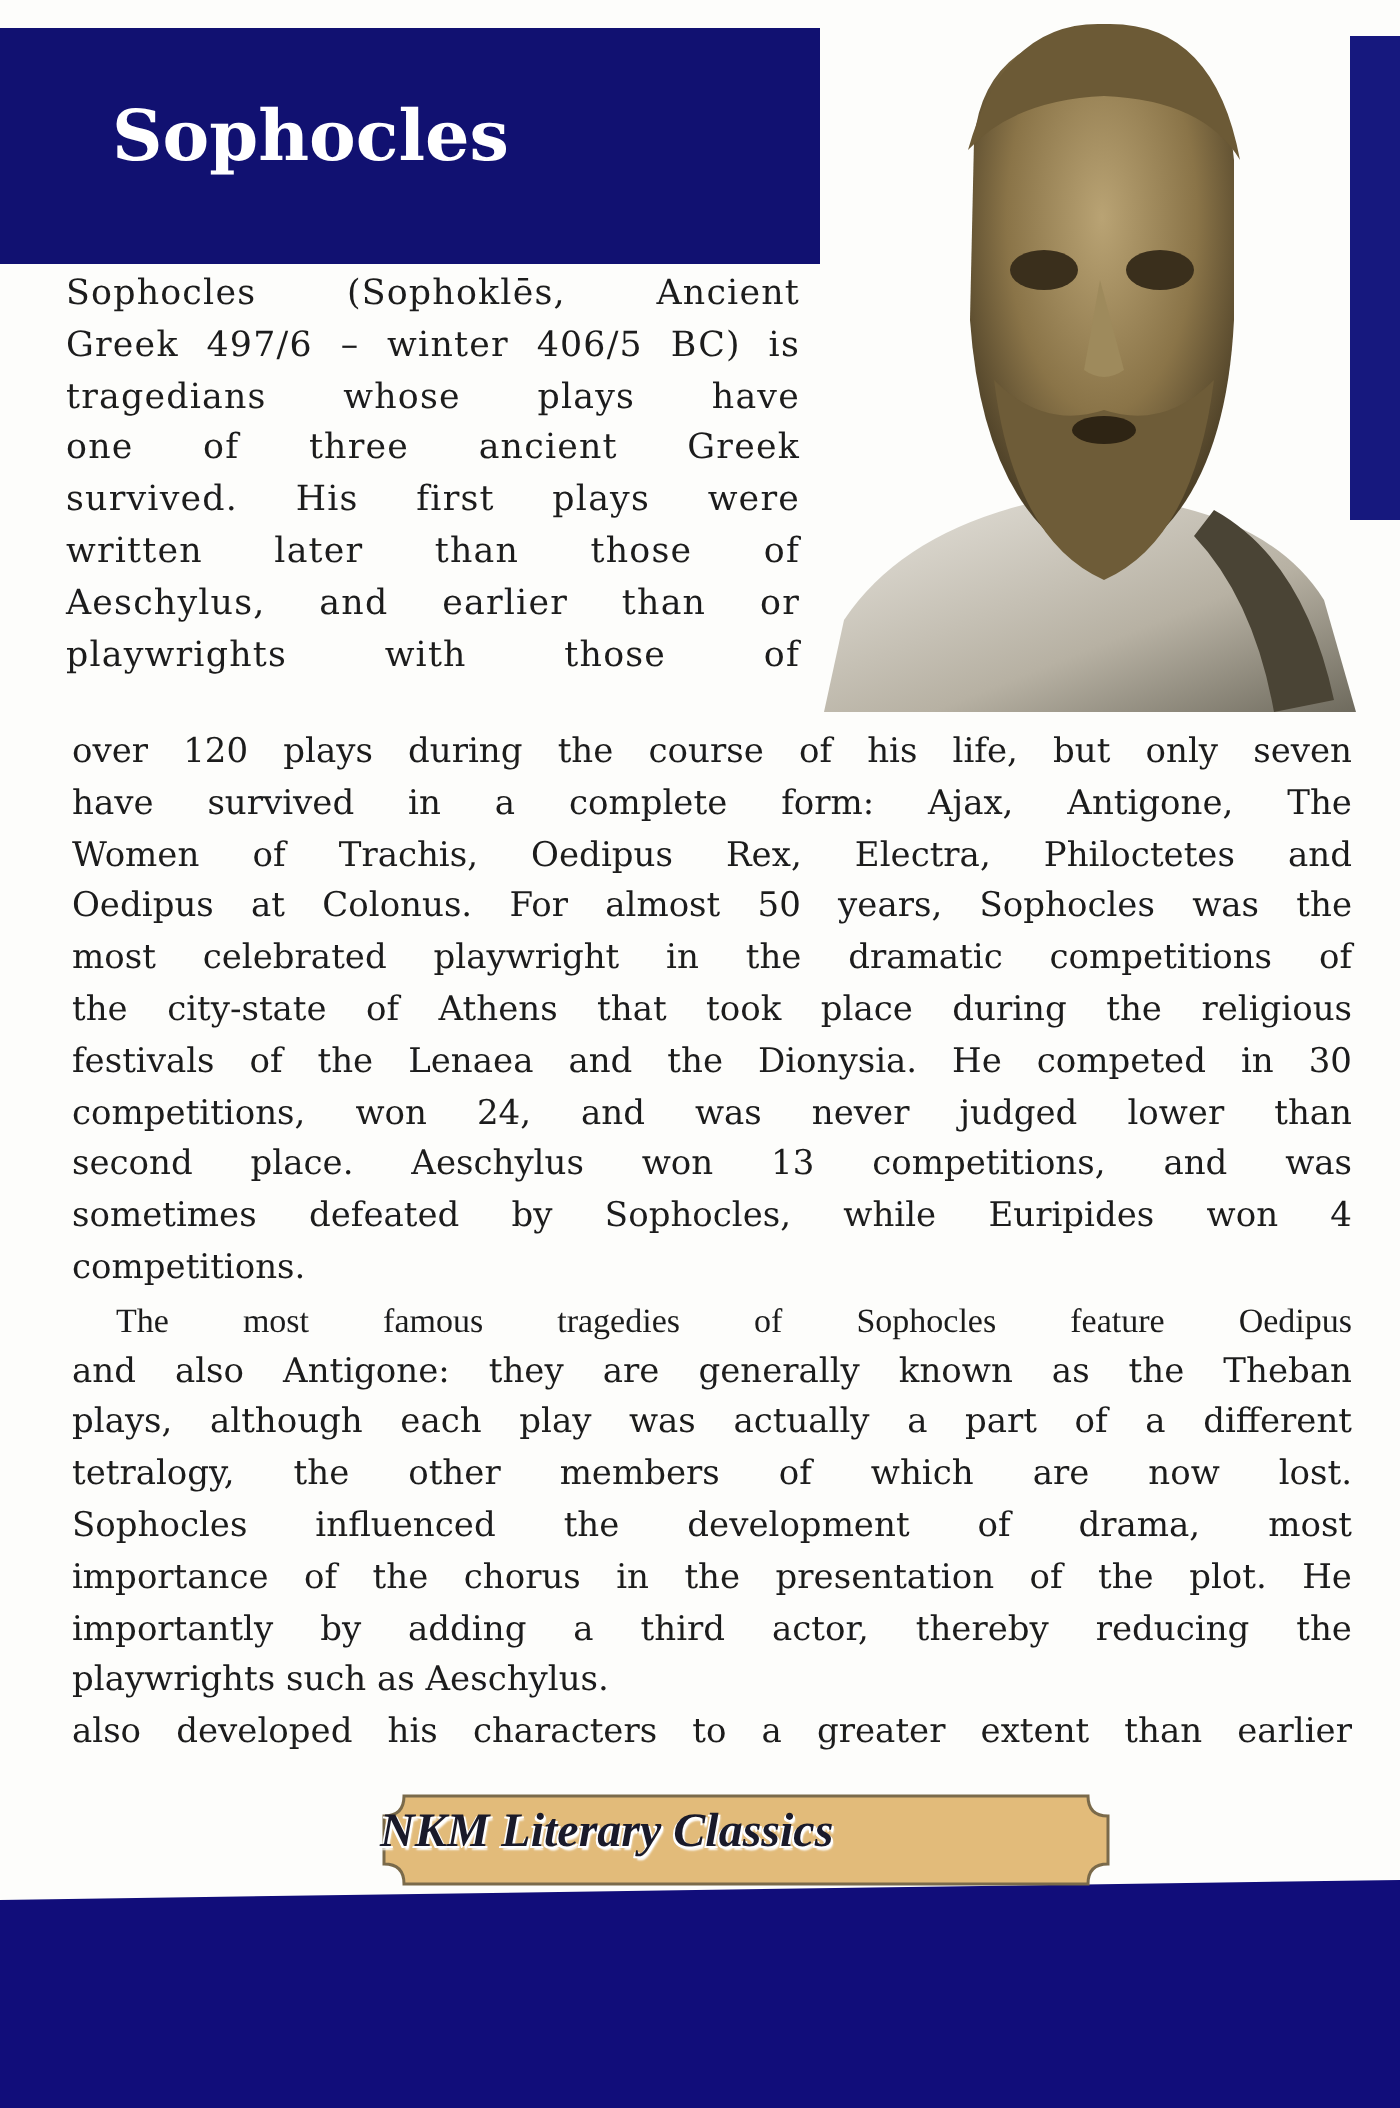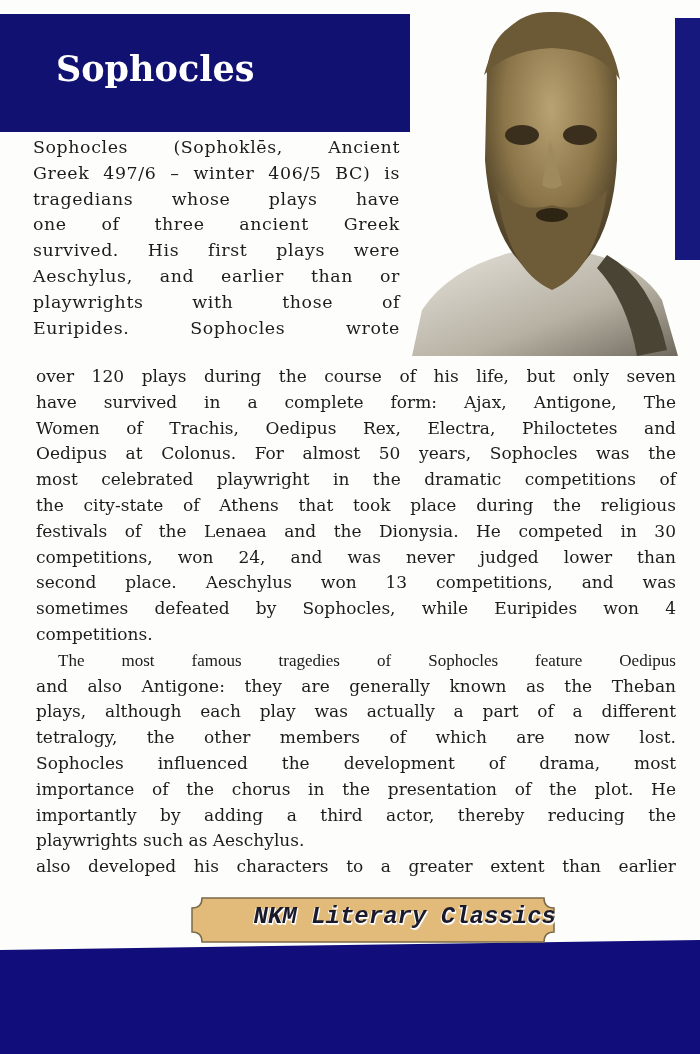--- a/index.html
+++ b/index.html
@@ -36,22 +36,22 @@
     font-size: 17px; line-height: 25.8px;
   }
   .line { display: block; text-align: justify; text-align-last: justify; white-space: nowrap; }
   .line.last { text-align-last: left; }
   .line.indent { padding-left: 22px; font-family: Liberation Serif, serif; }
   .publisher {
     position: absolute; left: 190px; top: 896px; width: 366px; height: 48px;
   }
   .publisher svg { position: absolute; left: 0; top: 0; }
   .publisher-label {
-    position: absolute; left: 0; top: 7px; width: 366px; text-align: right;
-    font-family: Liberation Mono, monospace; font-weight: bold; font-style: italic;
+    position: absolute; left: 0; top: 7px; width: 366px; text-align: left;
+    font-family: Liberation Serif, serif; font-weight: bold; font-style: italic;
     font-size: 24px; color: #1a1a2a;
     text-shadow: 1px 1px 0 #ffffff, -1px 1px 0 #ffffff, 1px 2px 1px #ffffff;
   }
   .bottom-band {
     position: absolute; left: 0; top: 950px; width: 700px; height: 104px;
     background: #110d7a;
   }
   .bottom-band-slope {
     position: absolute; left: 0; top: 938px; width: 700px; height: 16px;
   }
@@ -88,23 +88,23 @@
     <ellipse cx="140" cy="205" rx="16" ry="7" fill="#2e2414"></ellipse>
   </svg>
 </div>
 
 <div class="intro">
   <span class="intro-line">Sophocles (Sophoklēs, Ancient</span>
   <span class="intro-line">Greek 497/6 – winter 406/5 BC) is</span>
   <span class="intro-line">tragedians whose plays have</span>
   <span class="intro-line">one of three ancient Greek</span>
   <span class="intro-line">survived. His first plays were</span>
+  <span class="intro-line">written later than those of</span>
   <span class="intro-line">Aeschylus, and earlier than or</span>
   <span class="intro-line">playwrights with those of</span>
-  <span class="intro-line">Euripides. Sophocles wrote</span>
 </div>
 
 <div class="body-text">
   <span class="line">over 120 plays during the course of his life, but only seven</span>
   <span class="line">have survived in a complete form: Ajax, Antigone, The</span>
   <span class="line">Women of Trachis, Oedipus Rex, Electra, Philoctetes and</span>
   <span class="line">Oedipus at Colonus. For almost 50 years, Sophocles was the</span>
   <span class="line">most celebrated playwright in the dramatic competitions of</span>
   <span class="line">the city-state of Athens that took place during the religious</span>
   <span class="line">festivals of the Lenaea and the Dionysia. He competed in 30</span>

